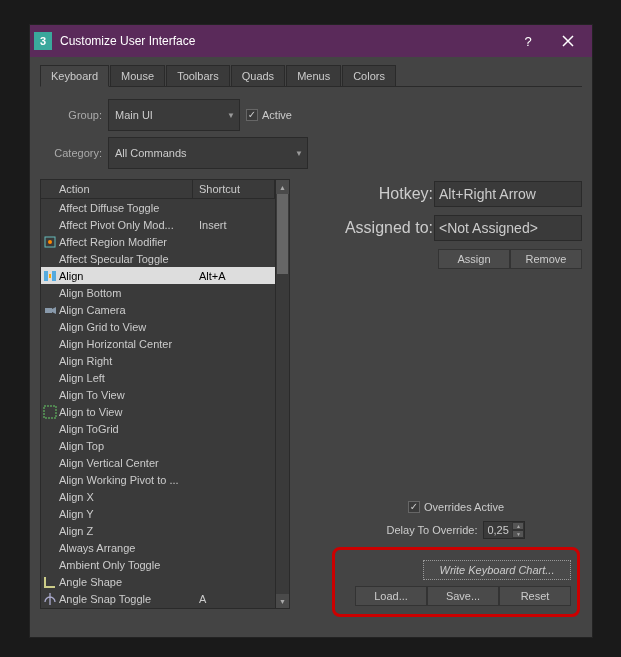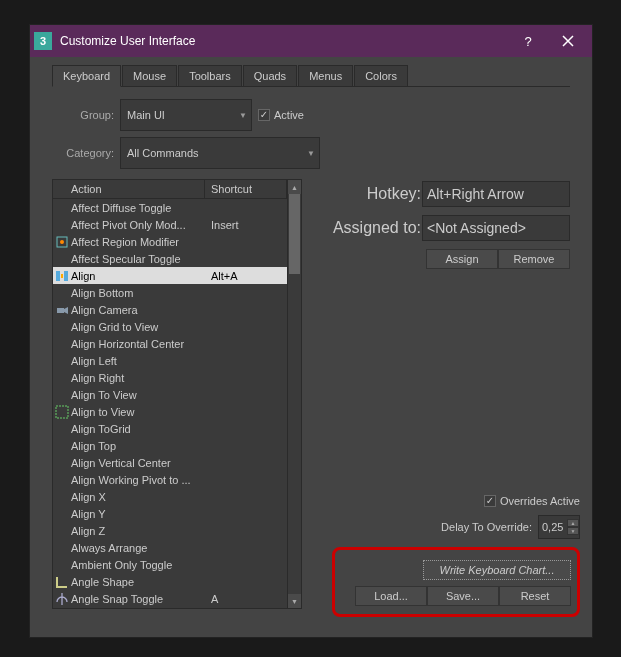--- a/index.html
+++ b/index.html
@@ -3,21 +3,21 @@
 <meta charset="utf-8">
 <style>
 * { box-sizing: border-box; margin: 0; padding: 0; font-family: 'Segoe UI', Tahoma, sans-serif; }
 body { background: #1a1a1a; width: 621px; height: 657px; overflow: hidden; position: relative; }
 .window { position: absolute; left: 29px; top: 24px; width: 564px; height: 614px; background: #444444; border: 1px solid #222; }
 .titlebar { height: 32px; background: #5a2a5a; display: flex; align-items: center; padding: 0 4px; color: #fff; font-size: 12px; }
 .titlebar .app-icon { width: 18px; height: 18px; background: #3aa89c; display: flex; align-items: center; justify-content: center; font-size: 11px; font-weight: bold; color: #fff; margin-right: 8px; }
 .titlebar .title { flex: 1; }
 .titlebar .tbtn { width: 40px; height: 32px; display: flex; align-items: center; justify-content: center; color: #fff; font-size: 13px; cursor: pointer; }
 .titlebar .tbtn svg { width: 12px; height: 12px; }
-.content { padding: 8px 22px; color: #ccc; font-size: 11px; }
+.content { padding: 8px 10px; color: #ccc; font-size: 11px; }
 .tabs { display: flex; border-bottom: 1px solid #2a2a2a; margin-bottom: 12px; }
 .tab { padding: 4px 10px; background: #3a3a3a; border: 1px solid #2a2a2a; border-bottom: none; margin-right: 1px; cursor: pointer; font-size: 11px; color: #ccc; }
 .tab.active { background: #444444; border-bottom: 1px solid #444444; margin-bottom: -1px; }
 .row { display: flex; align-items: center; margin-bottom: 6px; }
 .row label { width: 62px; text-align: right; margin-right: 6px; color: #aaa; }
 .select { flex: 0 0 132px; height: 32px; background: #3a3a3a; border: 1px solid #2a2a2a; color: #ccc; font-size: 11px; display: flex; align-items: center; justify-content: space-between; padding: 0 4px 0 6px; cursor: pointer; }
 .select.wide { flex: 0 0 200px; }
 .select .arrow { font-size: 8px; color: #999; }
 .checkbox { display: flex; align-items: center; margin-left: 6px; }
 .checkbox .box { width: 12px; height: 12px; background: #3a3a3a; border: 1px solid #666; margin-right: 4px; display: flex; align-items: center; justify-content: center; }
@@ -43,22 +43,22 @@
 .scroll-btn.down { bottom: 0; }
 .right { flex: 1; padding-top: 2px; }
 .field-row { display: flex; align-items: center; margin-bottom: 8px; justify-content: flex-end; }
 .field-row label { margin-right: 1px; color: #ccc; font-size:16px; }
 .text-input { width: 148px; height: 26px; background: #3a3a3a; border: 1px solid #2a2a2a; color: #ccc; padding: 0 4px; font-size: 14px; }
 .btn-row { display: flex; justify-content: flex-end; margin-top: 8px; }
 .btn { width: 72px; height: 20px; background: #4a4a4a; border: 1px solid #333; color: #ccc; font-size: 11px; cursor: pointer; display:flex; align-items:center; justify-content:center; }
 .btn.wide { width: 148px; font-style: italic; }
 .btn.dotted { border: 1px dotted #999; }
 .bottom-block { position: absolute; bottom: 20px; right: 12px; width: 248px; }
-.override-row { display: flex; align-items: center; justify-content: flex-end; margin-bottom: 8px; }
-.spinner { width: 42px; height: 24px; background: #3a3a3a; border: 1px solid #2a2a2a; display: flex; align-items: center; }
+.override-row { display: flex; align-items: center; justify-content: center; margin-bottom: 8px; }
+.spinner { width: 42px; height: 18px; background: #3a3a3a; border: 1px solid #2a2a2a; display: flex; align-items: center; }
 .spinner span { flex: 1; padding: 0 3px; font-size: 11px; color: #ccc; }
 .spinner .spins { width: 12px; display: flex; flex-direction: column; }
 .spinner .sp { height: 8px; background: #555; border: 1px solid #333; font-size: 5px; display:flex; align-items:center; justify-content:center; color:#aaa; }
 .highlight-box { border: 3px solid #cc0000; border-radius: 8px; padding: 10px 6px 8px 6px; margin-top: 6px; }
 .icon-svg { width: 14px; height: 14px; }
 </style>
 </head>
 <body>
 
 <div class="window">
@@ -167,26 +167,26 @@
                   <div class="td-action">Align Grid to View</div>
                   <div class="td-shortcut"></div>
                 </div>
                 <div class="tr">
                   <div class="td-icon"></div>
                   <div class="td-action">Align Horizontal Center</div>
                   <div class="td-shortcut"></div>
                 </div>
                 <div class="tr">
                   <div class="td-icon"></div>
+                  <div class="td-action">Align Right</div>
+                  <div class="td-shortcut"></div>
+                </div>
+                <div class="tr">
+                  <div class="td-icon"></div>
                   <div class="td-action">Align Left</div>
-                  <div class="td-shortcut"></div>
-                </div>
-                <div class="tr">
-                  <div class="td-icon"></div>
-                  <div class="td-action">Align Right</div>
                   <div class="td-shortcut"></div>
                 </div>
                 <div class="tr">
                   <div class="td-icon"></div>
                   <div class="td-action">Align To View</div>
                   <div class="td-shortcut"></div>
                 </div>
                 <div class="tr">
                   <div class="td-icon">
                     <svg class="icon-svg" viewBox="0 0 14 14">

